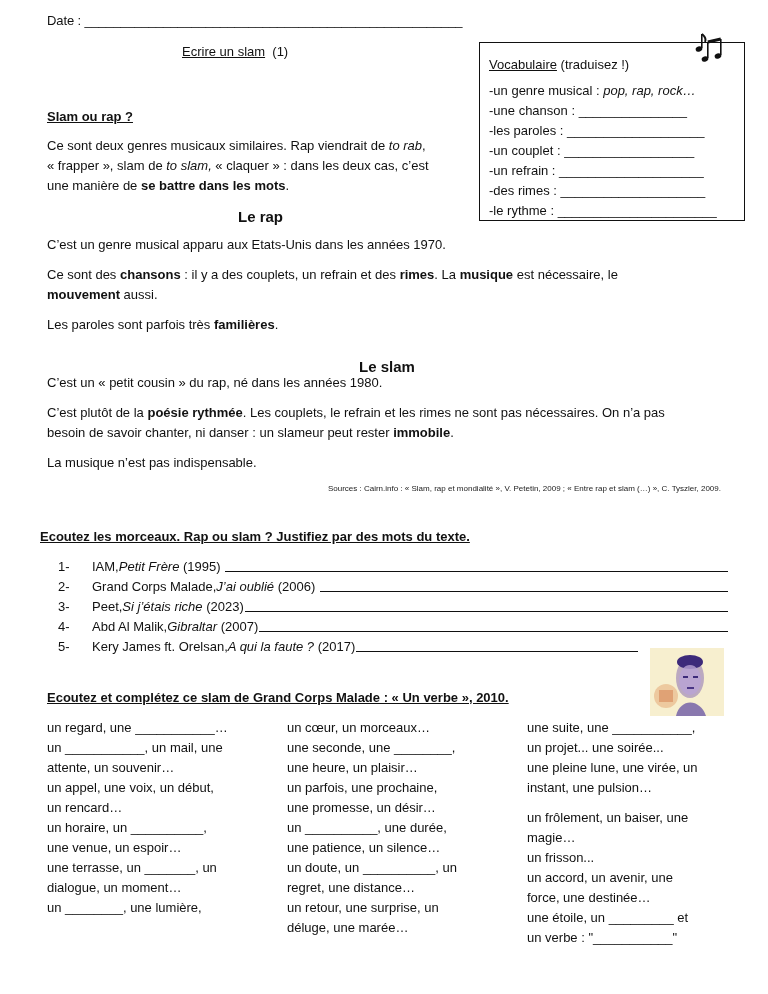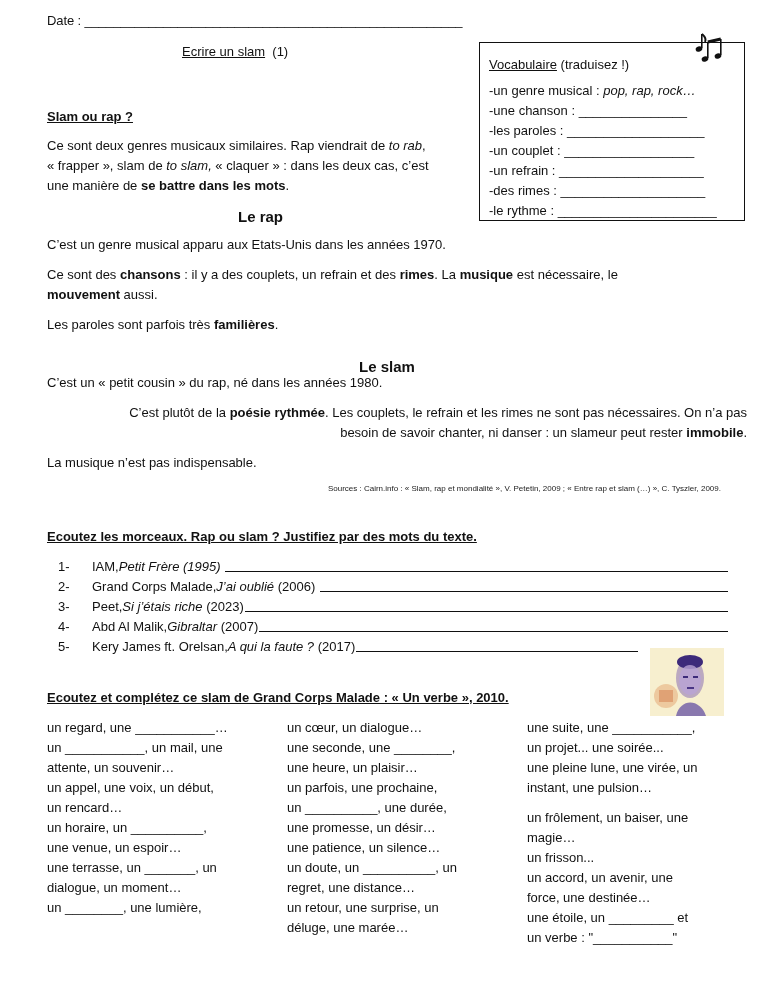--- a/index.html
+++ b/index.html
@@ -98,34 +98,34 @@
 <div class="abs para" style="left:47px; top:265px; width:690px;">
   <div><span>Ce sont des </span><b>chansons</b><span> : il y a des couplets, un refrain et des </span><b>rimes</b><span>. La </span><b>musique</b><span> est nécessaire, le</span></div>
   <div><b>mouvement</b><span> aussi.</span></div>
 </div>
 <div class="abs para" style="left:47px; top:315px; width:690px;">
   <span>Les paroles sont parfois très </span><b>familières</b><span>.</span>
 </div>
 
 <div class="abs center-head" style="left:359px; top:346px;margin-top:12px;">Le slam</div>
 <div class="abs para" style="left:47px; top:373px; width:690px;">C’est un « petit cousin » du rap, né dans les années 1980.</div>
-<div class="abs para" style="left:47px; top:403px; width:700px;text-align:right;">
+<div class="abs para" style="left:47px; top:403px; width:700px;">
   <div><span>C’est plutôt de la </span><b>poésie rythmée</b><span>. Les couplets, le refrain et les rimes ne sont pas nécessaires. On n’a pas</span></div>
   <div><span>besoin de savoir chanter, ni danser : un slameur peut rester </span><b>immobile</b><span>.</span></div>
 </div>
 <div class="abs para" style="left:47px; top:453px; width:690px;">La musique n’est pas indispensable.</div>
 <div id="sources" class="abs">Sources : Cairn.info : « Slam, rap et mondialité », V. Petetin, 2009 ; « Entre rap et slam (…) », C. Tyszler, 2009.</div>
 
-<div class="abs section-head" style="left:47px; top:529px;">Ecoutez les morceaux.  Rap ou slam ? Justifiez par des mots du texte.</div>
+<div class="abs section-head" style="left:40px; top:529px;">Ecoutez les morceaux.  Rap ou slam ? Justifiez par des mots du texte.</div>
 <div id="songs" class="abs">
     <div class="song narrow">
       <span class="num">1-</span>
       <span>IAM, </span>
       <i>Petit Frère</i>
-      <span style="white-space: pre; font-style: italic;"> (1995) </span>
+      <span style="white-space: pre;"> (1995) </span>
       <span class="line"></span>
     </div>
     <div class="song narrow">
       <span class="num">2-</span>
       <span>Grand Corps Malade, </span>
       <i>J’ai oublié</i>
       <span style="white-space: pre;"> (2006) </span>
       <span class="line"></span>
     </div>
     <div class="song narrow">
@@ -173,26 +173,26 @@
     <div class="ln">attente, un souvenir…</div>
     <div class="ln">un appel, une voix, un début,</div>
     <div class="ln">un rencard…</div>
     <div class="ln">un horaire, un __________,</div>
     <div class="ln">une venue, un espoir…</div>
     <div class="ln">une terrasse, un _______, un</div>
     <div class="ln">dialogue, un moment…</div>
     <div class="ln">un ________, une lumière,</div>
   </div>
 <div id="col2" class="abs col" style="left:287px; top:718px;">
-    <div class="ln">un cœur, un dialogue…</div>
+    <div class="ln">un cœur, un morceaux…</div>
     <div class="ln">une seconde, une ________,</div>
     <div class="ln">une heure, un plaisir…</div>
     <div class="ln">un parfois, une prochaine,</div>
+    <div class="ln">une promesse, un désir…</div>
     <div class="ln">un __________, une durée,</div>
-    <div class="ln">une promesse, un désir…</div>
     <div class="ln">une patience, un silence…</div>
     <div class="ln">un doute, un __________, un</div>
     <div class="ln">regret, une distance…</div>
     <div class="ln">un retour, une surprise, un</div>
     <div class="ln">déluge, une marée…</div>
   </div>
 <div id="col3" class="abs col" style="left:527px; top:718px;">
   <div id="col3a">
       <div class="ln">une suite, une ___________,</div>
       <div class="ln">un projet... une soirée...</div>

